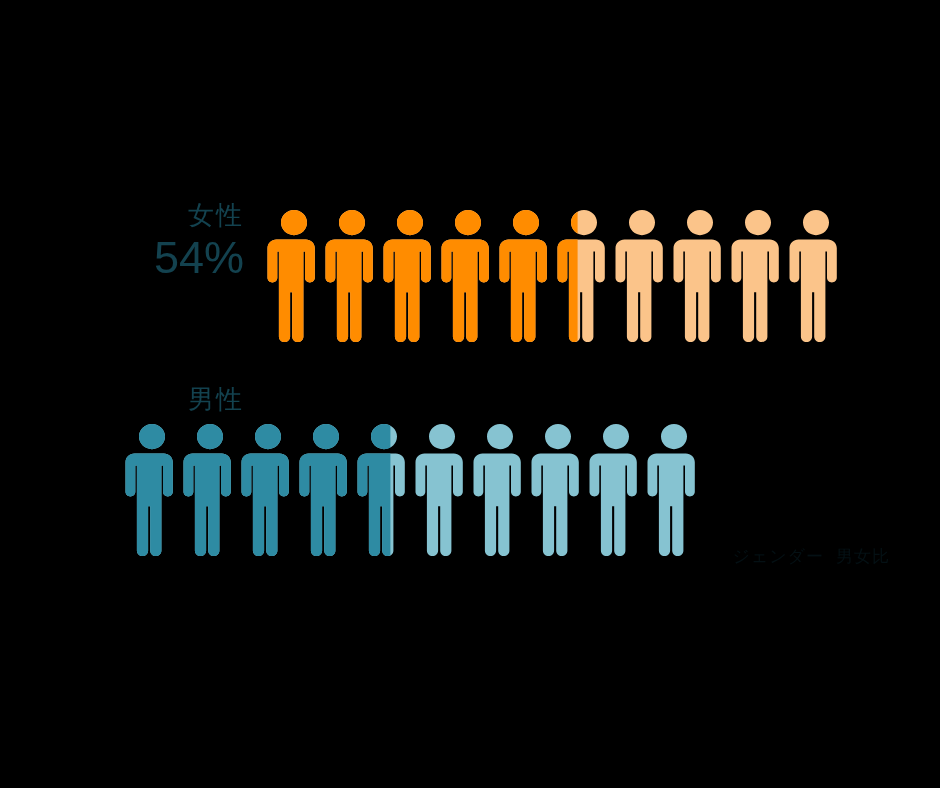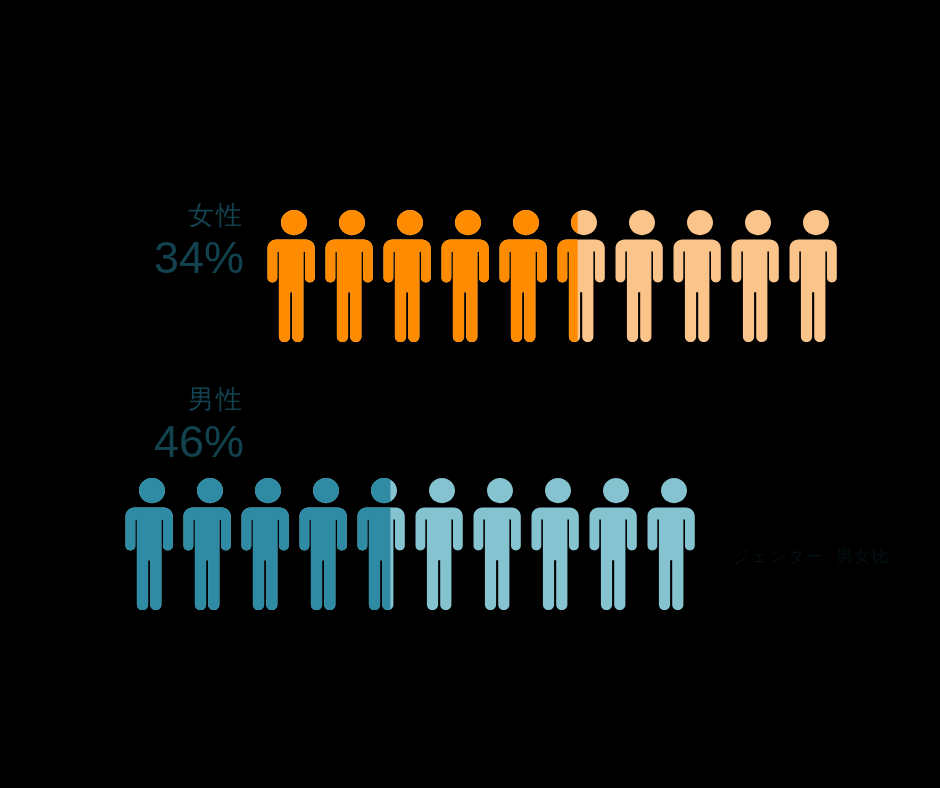--- a/index.html
+++ b/index.html
@@ -89,21 +89,21 @@
   #footer-note .note-seg { margin-left: 12px; }
 </style>
 </head>
 <body>
 
 <div id="infographic">
 
   <div class="pictogram-row" id="row-female">
     <div class="row-label">
       <span class="cat">女性</span>
-      <span class="pct">34%</span>
+      <span class="pct">54%</span>
     </div>
     <div class="figures">
         <div class="figure">
           <svg viewBox="0 0 64 140">
             <defs>
               <clipPath id="clip-female-0">
                 <rect x="0" y="0" width="64.00" height="140"></rect>
               </clipPath>
             </defs>
             <path d="M32 4c-7.2 0-13 5.6-13 12.6S24.8 29.2 32 29.2s13-5.6 13-12.6S39.2 4 32 4zM49.5 33.5h-35c-5 0-9 3.9-9 8.8v29.4c0 2.6 2.2 4.7 4.9 4.7 2.7 0 4.9-2.1 4.9-4.7V45.6h1.6v85.1c0 3 2.5 5.3 5.6 5.3 3.1 0 5.6-2.4 5.6-5.3V86.2h2.1v44.5c0 3 2.5 5.3 5.6 5.3 3.1 0 5.6-2.4 5.6-5.3V45.6h1.6v26.1c0 2.6 2.2 4.7 4.9 4.7 2.7 0 4.9-2.1 4.9-4.7V42.3c0-4.9-4-8.8-9-8.8z" fill="#FBC48A"></path>
@@ -204,21 +204,20 @@
             </defs>
             <path d="M32 4c-7.2 0-13 5.6-13 12.6S24.8 29.2 32 29.2s13-5.6 13-12.6S39.2 4 32 4zM49.5 33.5h-35c-5 0-9 3.9-9 8.8v29.4c0 2.6 2.2 4.7 4.9 4.7 2.7 0 4.9-2.1 4.9-4.7V45.6h1.6v85.1c0 3 2.5 5.3 5.6 5.3 3.1 0 5.6-2.4 5.6-5.3V86.2h2.1v44.5c0 3 2.5 5.3 5.6 5.3 3.1 0 5.6-2.4 5.6-5.3V45.6h1.6v26.1c0 2.6 2.2 4.7 4.9 4.7 2.7 0 4.9-2.1 4.9-4.7V42.3c0-4.9-4-8.8-9-8.8z" fill="#FBC48A"></path>
           </svg>
         </div>
       </div>
   </div>
 
   <div class="pictogram-row" id="row-male">
     <div class="row-label">
       <span class="cat">男性</span>
-      <span class="pct">46%</span>
     </div>
     <div class="figures">
         <div class="figure">
           <svg viewBox="0 0 64 140">
             <defs>
               <clipPath id="clip-male-0">
                 <rect x="0" y="0" width="64.00" height="140"></rect>
               </clipPath>
             </defs>
             <path d="M32 4c-7.2 0-13 5.6-13 12.6S24.8 29.2 32 29.2s13-5.6 13-12.6S39.2 4 32 4zM49.5 33.5h-35c-5 0-9 3.9-9 8.8v29.4c0 2.6 2.2 4.7 4.9 4.7 2.7 0 4.9-2.1 4.9-4.7V45.6h1.6v85.1c0 3 2.5 5.3 5.6 5.3 3.1 0 5.6-2.4 5.6-5.3V86.2h2.1v44.5c0 3 2.5 5.3 5.6 5.3 3.1 0 5.6-2.4 5.6-5.3V45.6h1.6v26.1c0 2.6 2.2 4.7 4.9 4.7 2.7 0 4.9-2.1 4.9-4.7V42.3c0-4.9-4-8.8-9-8.8z" fill="#86C3D1"></path>

